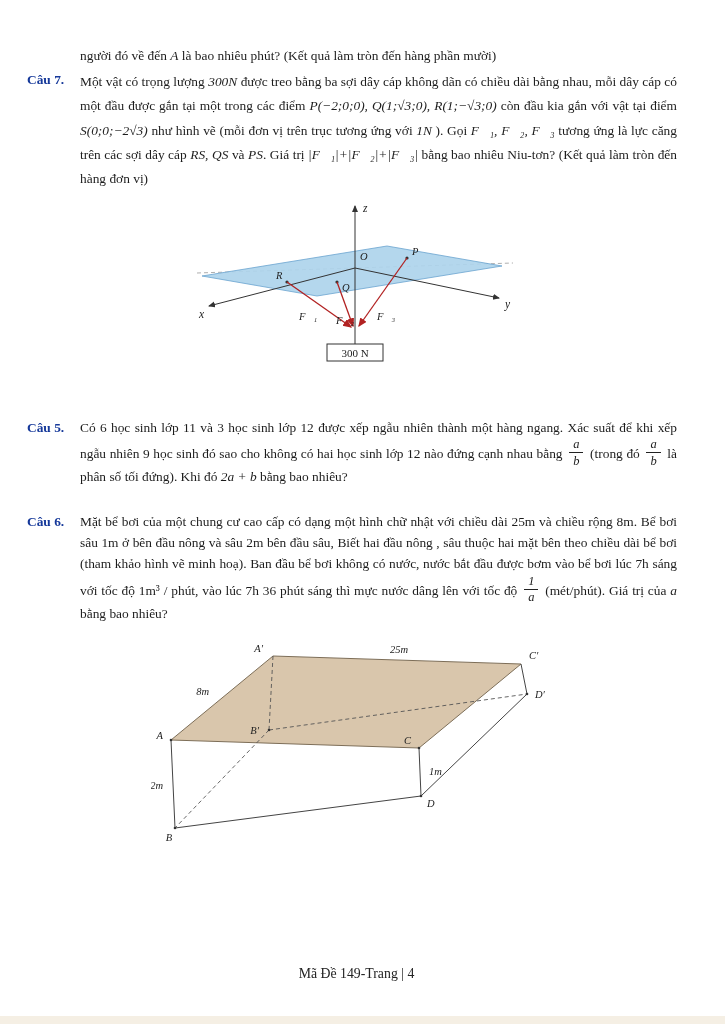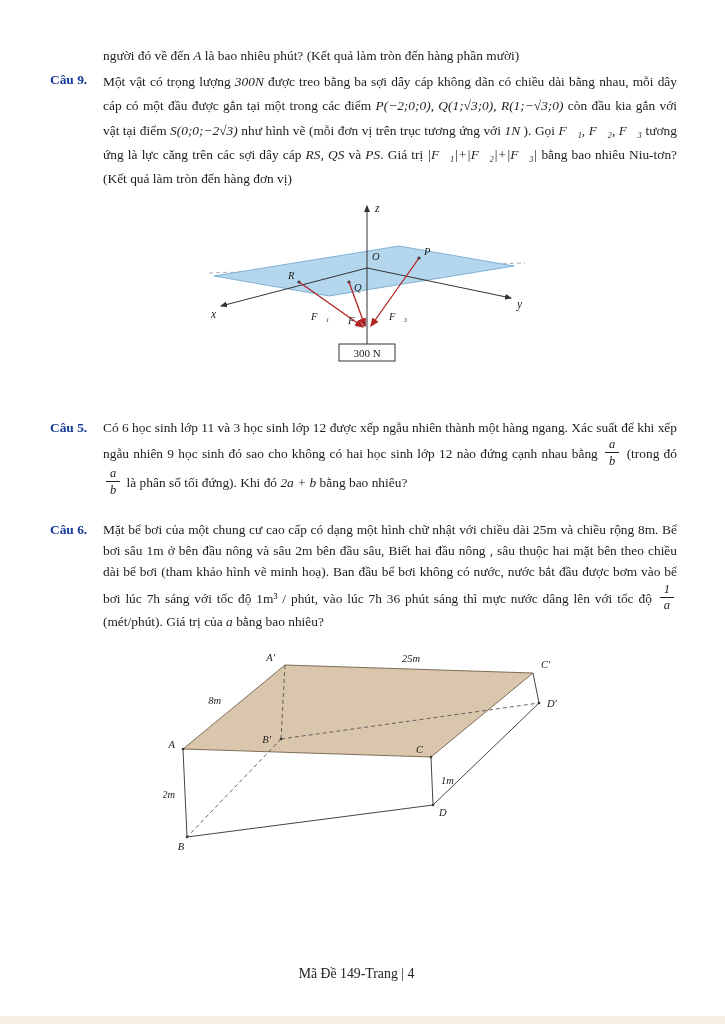--- a/index.html
+++ b/index.html
@@ -5,21 +5,21 @@
   html,body{margin:0;padding:0;background:#e8e6e1;}
   .page{
     position:relative;
     width:725px;height:1024px;
     margin:0 auto;
     background:#ffffff;
     font-family:"Liberation Serif","DejaVu Serif",serif;
     color:#1c1c1c;
     overflow:hidden;
   }
-  .content{padding:46px 48px 0 50px;font-size:13.4px;}
+  .content{padding:46px 48px 0 27px;font-size:13.4px;}
   .row{display:flex;}
   .qlabel{flex:0 0 53px;width:53px;font-weight:bold;color:#16399a;line-height:1.55;}
   .qbody{flex:1;text-align:justify;line-height:1.55;}
   .q4 .qbody{line-height:1.82;}
   .m{font-style:italic;}
   .row-cont{margin-bottom:3px;}
   .q4{margin-bottom:2px;}
   .q5{margin-bottom:24px;margin-top:24px;}
   .q6{margin-bottom:18px;justify-content:flex-end;}
   .frac{
@@ -50,21 +50,21 @@
 
 <div class="page">
   <div class="content">
 
     <div class="row row-cont">
       <div class="qlabel"></div>
       <div class="qbody"><span>người đó về đến </span><span class="m">A</span><span> là bao nhiêu phút? (Kết quả làm tròn đến hàng phần mười)</span></div>
     </div>
 
     <div class="row q4">
-      <div class="qlabel">Câu 9.</div>
+      <div class="qlabel">Câu 7.</div>
       <div class="qbody"><span>Một vật có trọng lượng </span><span class="m">300N</span><span> được treo bằng ba sợi dây cáp không dãn có chiều dài bằng nhau, mỗi dây cáp có một đầu được gắn tại một trong các điểm </span><span class="m">P(−2;0;0), Q(1;√3;0), R(1;−√3;0)</span><span> còn đầu kia gắn với vật tại điểm </span><span class="m">S(0;0;−2√3)</span><span> như hình vẽ (mỗi đơn vị trên trục tương ứng với </span><span class="m">1N</span><span> ). Gọi </span><span class="m">F⃗₁, F⃗₂, F⃗₃</span><span> tương ứng là lực căng trên các sợi dây cáp </span><span class="m">RS, QS</span><span> và </span><span class="m">PS</span><span>. Giá trị </span><span class="m">|F⃗₁|+|F⃗₂|+|F⃗₃|</span><span> bằng bao nhiêu Niu-tơn? (Kết quả làm tròn đến hàng đơn vị)</span></div>
     </div>
 
     <div class="figwrap fig1-wrap">
       <svg width="330" height="192" viewBox="0 0 330 192">
         <defs>
           <marker id="arrB" markerWidth="9" markerHeight="8" refX="6" refY="3" orient="auto">
             <path d="M0,0 L7,3 L0,6 Z" fill="#333"></path>
           </marker>
           <marker id="arrR" markerWidth="9" markerHeight="8" refX="6" refY="3" orient="auto">

